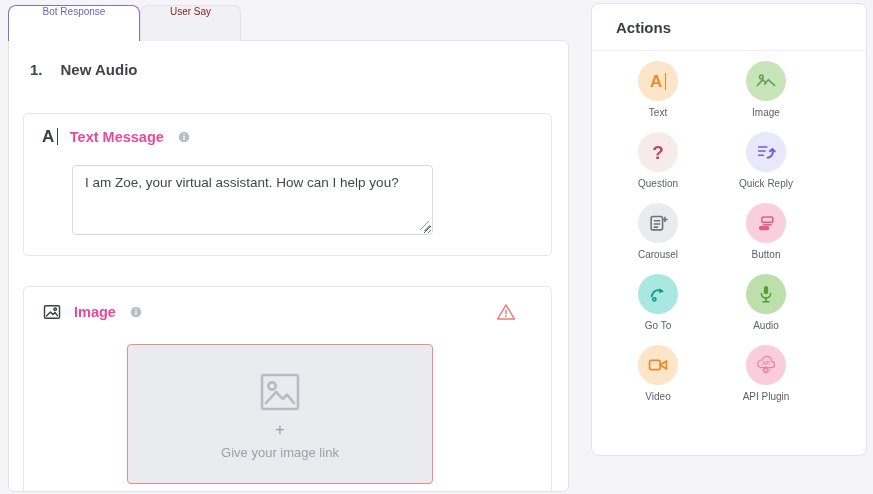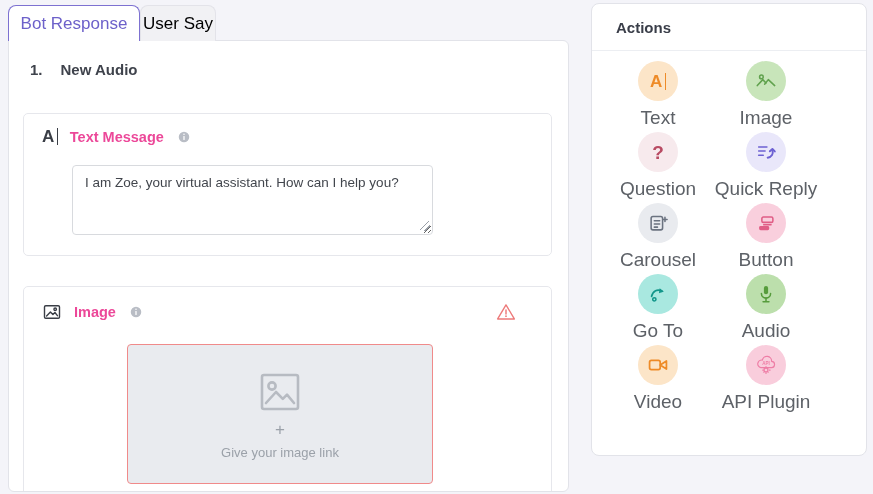--- a/index.html
+++ b/index.html
@@ -9,29 +9,29 @@
     background: #f4f4f9;
     font-family: "Liberation Sans", sans-serif;
     position: relative; overflow: hidden;
     -webkit-font-smoothing: antialiased;
   }
 
   
   .left-col { position: absolute; left: 8px; top: 5px; width: 561px; }
   .tabs { display: flex; height: 36px; position: relative; z-index: 2; }
   .tab {
-    display: flex; align-items: center; justify-content: center;
-    font-size: 17px; border-radius: 8px 8px 0 0; cursor: pointer;
+    display: flex; justify-content: center;
+    font-size: 10px; border-radius: 8px 8px 0 0; cursor: pointer;
   }
   .tab.active {
     width: 132px; background: #fff; color: #6d61ca; font-weight: 400;
     border: 1px solid #7d71d1; border-bottom: none;
   }
   .tab.inactive {
-    width: 76px; background: #f1f1f4; color: #000000;
+    width: 101px; background: #f1f1f4; color: #7f1d1d;
     border: 1px solid #e3e3e9; border-bottom: none;
   }
   .panel-left {
     position: relative; z-index: 1; margin-top: -1px;
     background: #fff; border: 1px solid #e2e3e9;
     border-radius: 0 6px 6px 6px;
     height: 452px; padding: 20px 16px 0 14px; overflow: hidden;
   }
   .node-heading {
     display: flex; gap: 18px; margin-left: 7px;
@@ -99,21 +99,21 @@
   }
   .action-item {
     height: 71px; padding-top: 2px; cursor: pointer;
     display: flex; flex-direction: column; align-items: center;
   }
   .action-circle {
     width: 40px; height: 40px; border-radius: 50%;
     display: flex; align-items: center; justify-content: center;
   }
   .action-circle svg { width: 22px; height: 22px; }
-  .action-label { margin-top: 6px; font-size: 19px; color: #5d6167; white-space: nowrap; }
+  .action-label { margin-top: 6px; font-size: 10px; color: #5d6167; white-space: nowrap; }
 
   svg.icn { stroke: currentColor; fill: none; stroke-width: 1.7; stroke-linecap: round; stroke-linejoin: round; }
 </style>
 </head>
 <body>
 
 <div class="left-col">
   <div class="tabs">
     <div class="tab active">
       <span>Bot Response</span>

